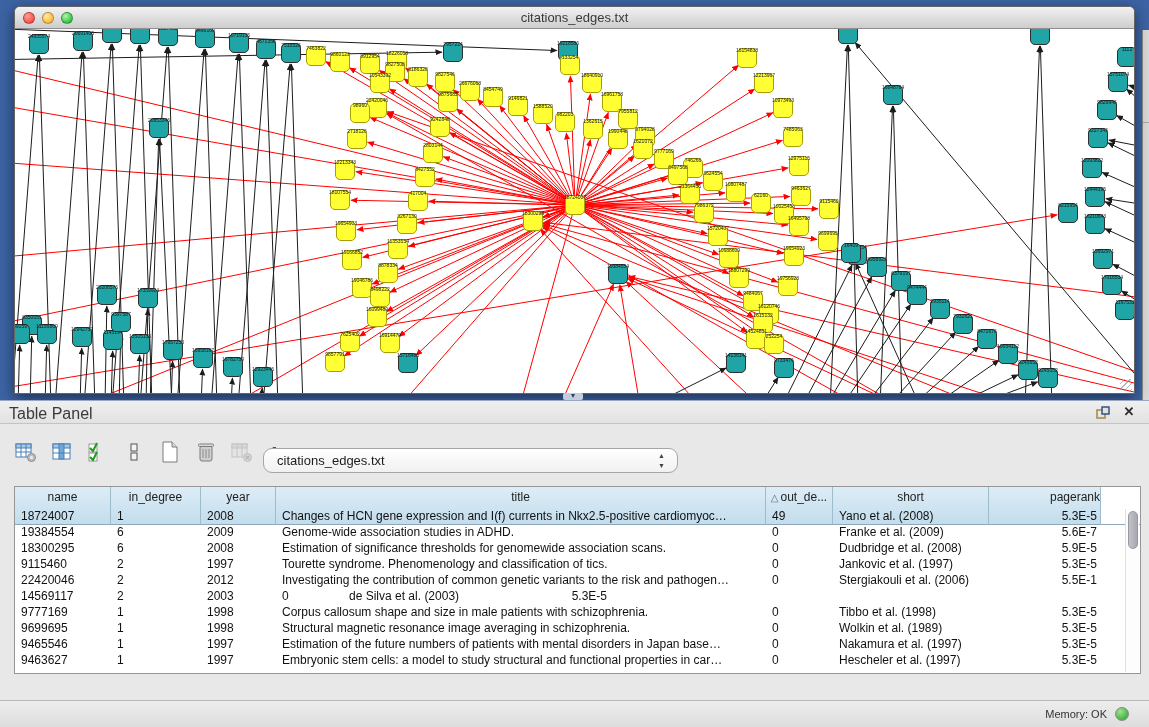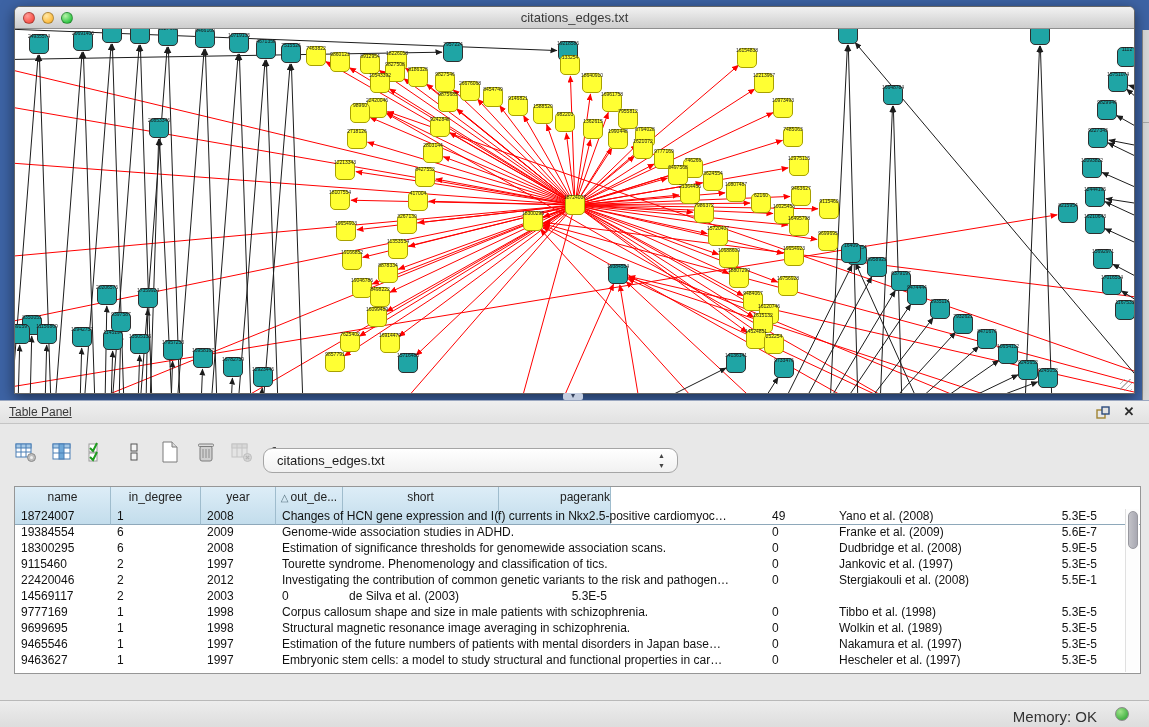--- a/index.html
+++ b/index.html
@@ -33,21 +33,21 @@
 
   
   .splitter-nub { position:absolute; left:563px; top:393px; width:20px; height:7px;
     background:#c3cde0; border-radius:2px; color:#33405c; font-size:8px; line-height:5px; text-align:center; }
 
   
   .panel { position:absolute; left:0; top:400px; width:1149px; height:300px;
     background:#e8e8e8; border-top:1px solid #9aa7c0; }
   .panel-header { position:relative; height:23px; background:linear-gradient(#efefef,#e2e2e2);
     border-bottom:1px solid #c4c4c4; }
-  .panel-title { position:absolute; left:9px; top:4px; font-size:12px; color:#3a3a3a;text-decoration:underline; }
+  .panel-title { position:absolute; left:9px; top:4px; font-size:16px; color:#3a3a3a; }
   .float-btn { position:absolute; right:38px; top:4px; width:16px; height:16px; cursor:default; }
   .close-btn { position:absolute; right:12px; top:3px; width:16px; height:16px;
     font-size:13px; font-weight:bold; color:#2b2b2b; text-align:center; line-height:16px; }
 
   .toolbar { position:absolute; left:12px; top:34px; height:34px; display:flex; align-items:center; gap:8px; }
   .tbtn { width:28px; height:28px; border:none; background:transparent; padding:2px; display:flex;
     align-items:center; justify-content:center; }
   .tbtn.disabled { opacity:.45; }
   .fx { font-size:15px; font-style:italic; font-family:"Liberation Serif", serif; font-weight:bold; color:#222; }
   .fx small { font-size:10px; }
@@ -74,21 +74,21 @@
 
   .tabs { position:absolute; left:427px; top:272px; height:21px; display:flex;
     border:1px solid #979797; border-radius:5px; overflow:hidden;
     background:linear-gradient(#fdfdfd,#e7e7e7); box-shadow:0 1px 0 rgba(255,255,255,.7); }
   .tab { padding:0 13px; font-size:12px; line-height:20px; color:#1d1d1d; border-left:1px solid #a8a8a8; }
   .tab:first-child { border-left:none; }
   .tab.selected { background:linear-gradient(#7e7e7e,#686868); color:#e9e9e9; }
 
   .statusbar { position:absolute; left:0; top:700px; width:1149px; height:27px;
     background:linear-gradient(#ededed,#dddddd); border-top:1px solid #b9b9b9; }
-  .mem { position:absolute; right:52px; top:7px; font-size:15px; color:#333; }
+  .mem { position:absolute; right:42px; top:7px; font-size:11px; color:#333; }
   .memdot { position:absolute; right:20px; top:6px; width:14px; height:14px; border-radius:50%;
     background:radial-gradient(circle at 35% 30%, #9fe48a, #47b347 70%); border:1px solid #8a8a8a; }
 </style>
 </head>
 <body>
 
 <div class="right-sliver">
     <div class="div"></div>
   </div>
 
@@ -868,20 +868,21 @@
   <div class="combo">
     <span class="val">citations_edges.txt</span>
     <span class="stepper">▲<br>▼</span>
   </div>
 
   <div class="tablewrap">
     <div class="thead">
       <div class="th c0">name</div>
       <div class="th c1">in_degree</div>
       <div class="th c2">year</div>
+      <div class="th c3">title</div>
       <div class="th c4"><span class="sort">△</span><span>out_de...</span></div>
       <div class="th c5">short</div>
       <div class="th c6">pagerank</div>
       <div class="th cfill"></div>
     </div>
     <div class="tbody" id="tbody">
         <div class="trow">
           <div class="td c0">18724007</div>
           <div class="td c1">1</div>
           <div class="td c2">2008</div>
@@ -916,21 +917,21 @@
           <div class="td c4">0</div>
           <div class="td c5">Jankovic et al. (1997)</div>
           <div class="td c6">5.3E-5</div>
         </div>
         <div class="trow">
           <div class="td c0">22420046</div>
           <div class="td c1">2</div>
           <div class="td c2">2012</div>
           <div class="td c3">Investigating the contribution of common genetic variants to the risk and pathogen…</div>
           <div class="td c4">0</div>
-          <div class="td c5">Stergiakouli et al. (2008)</div>
+          <div class="td c5">Stergiakouli et al. (2006)</div>
           <div class="td c6">5.5E-1</div>
         </div>
         <div class="trow">
           <div class="td c0">14569117</div>
           <div class="td c1">2</div>
           <div class="td c2">2003</div>
           <div class="td c4">0</div>
           <div class="td c5">de Silva et al. (2003)</div>
           <div class="td c6">5.3E-5</div>
         </div>

